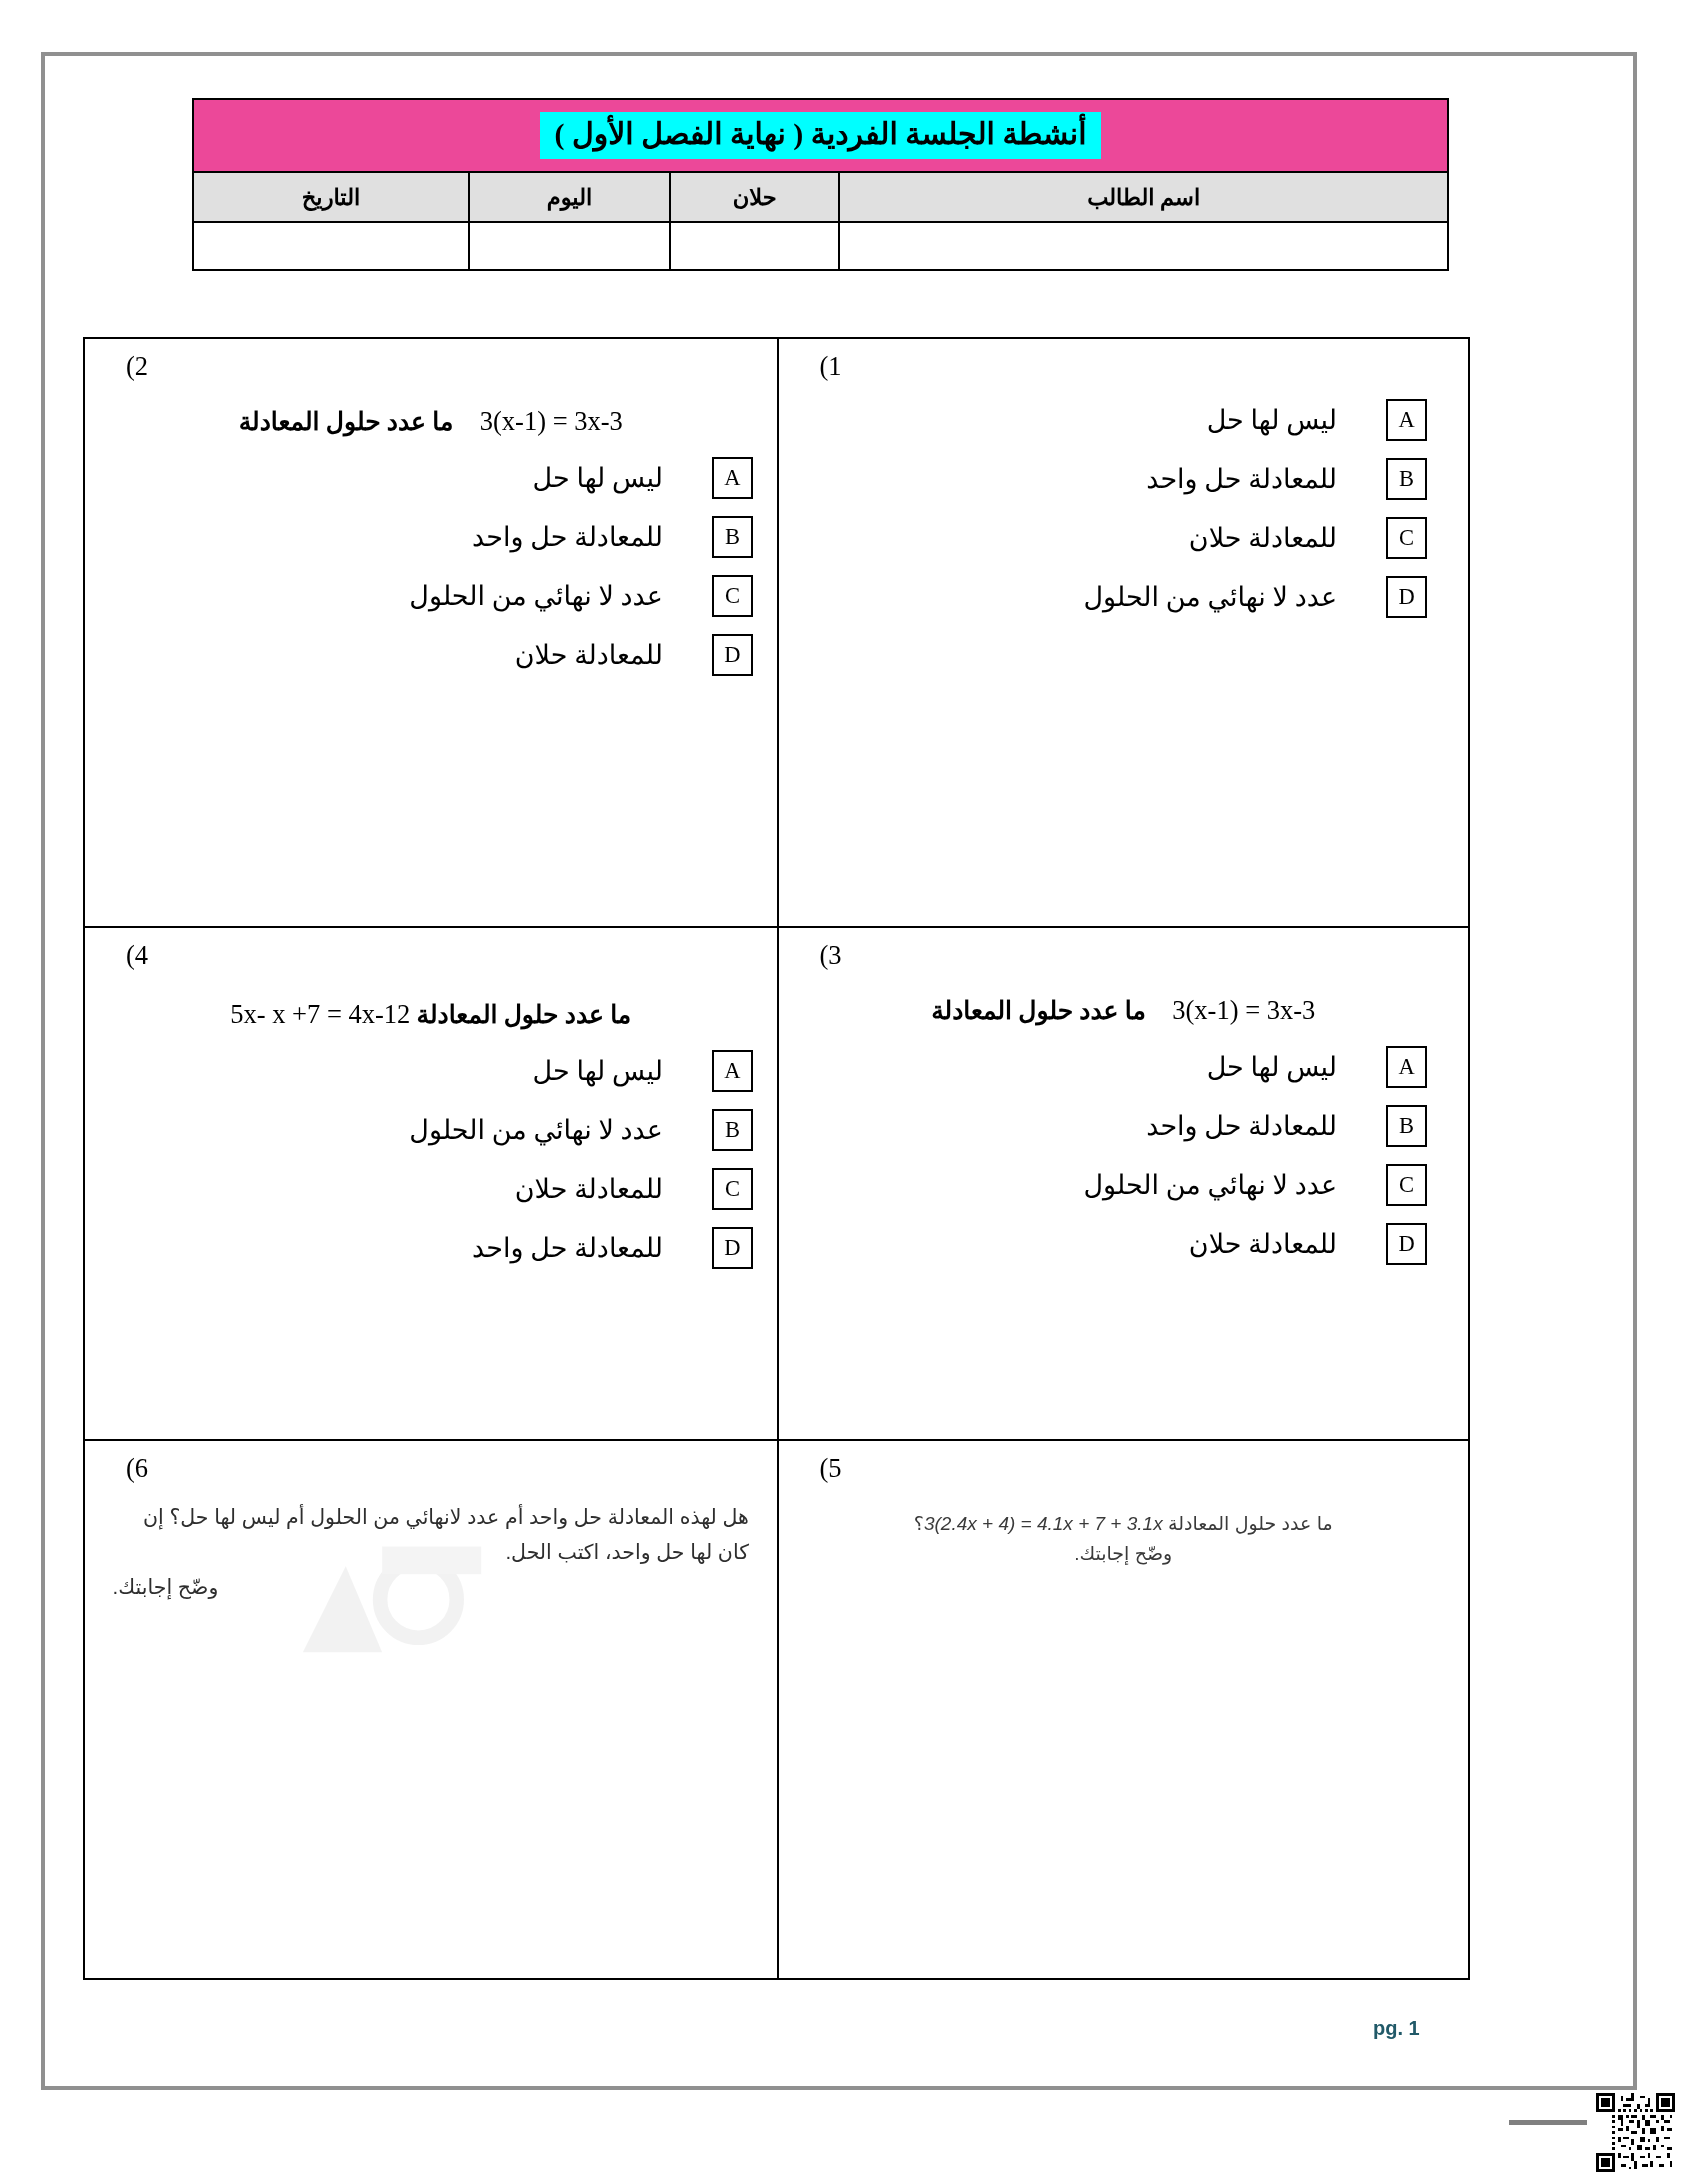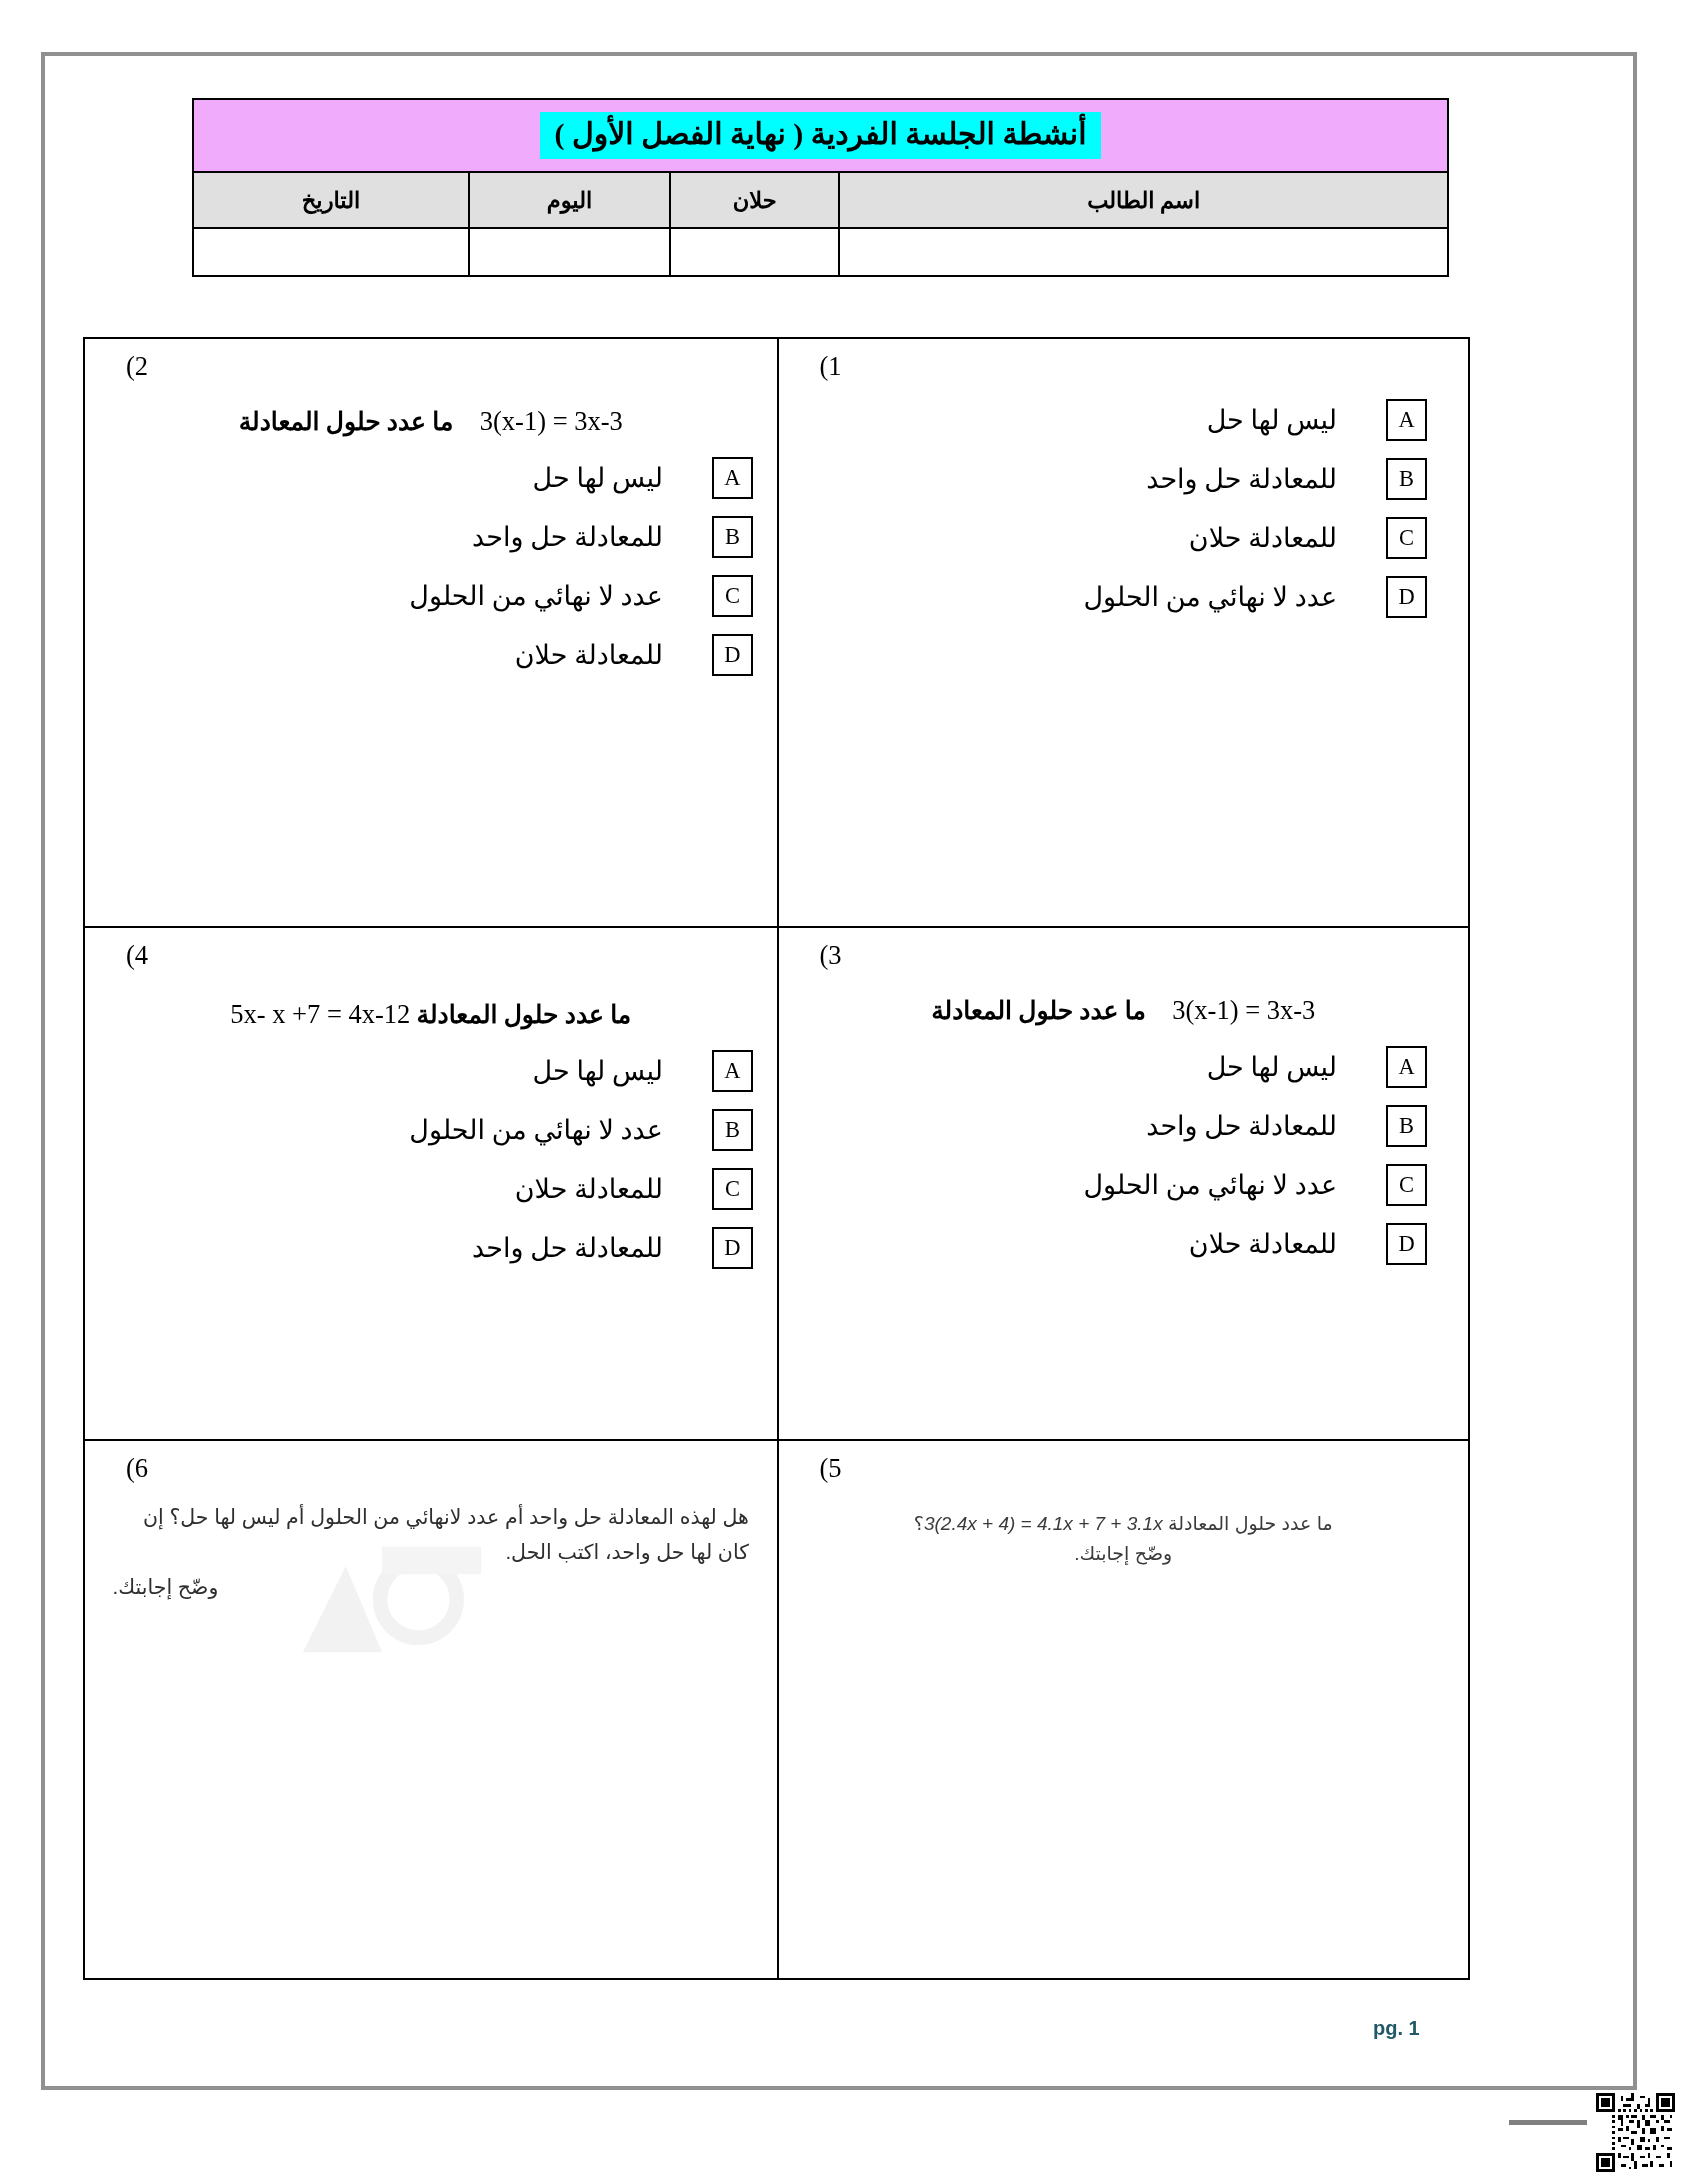--- a/index.html
+++ b/index.html
@@ -35,21 +35,21 @@
   }
 
   #title-row {
     border: 2px solid #000;
     border-bottom: none;
     height: 73px;
     display: flex;
     align-items: center;
     justify-content: center;
     box-sizing: border-box;
-    background: #f0abfc;
+    background: #ec4899;
     text-align: center;
   }
   #title-highlight {
     background: #00ffff;
     color: #000;
     font-weight: bold;
     font-size: 30px;
     line-height: 1.05;
     padding: 6.6px 14.6px 9.3px 14.6px;
     white-space: nowrap;
@@ -61,21 +61,21 @@
     border-collapse: collapse;
     table-layout: fixed;
   }
   table.info-table th,
   table.info-table td {
     border: 2px solid #000;
     box-sizing: border-box;
   }
   table.info-table th {
     background: #e0e0e0;
-    height: 56px;
+    height: 50px;
     font-size: 22.5px;
     font-weight: bold;
     text-align: center;
     vertical-align: middle;
     font-family: "Liberation Serif", "DejaVu Serif", serif;
   }
   table.info-table td {
     height: 48px;
     background: #fff;
   }

